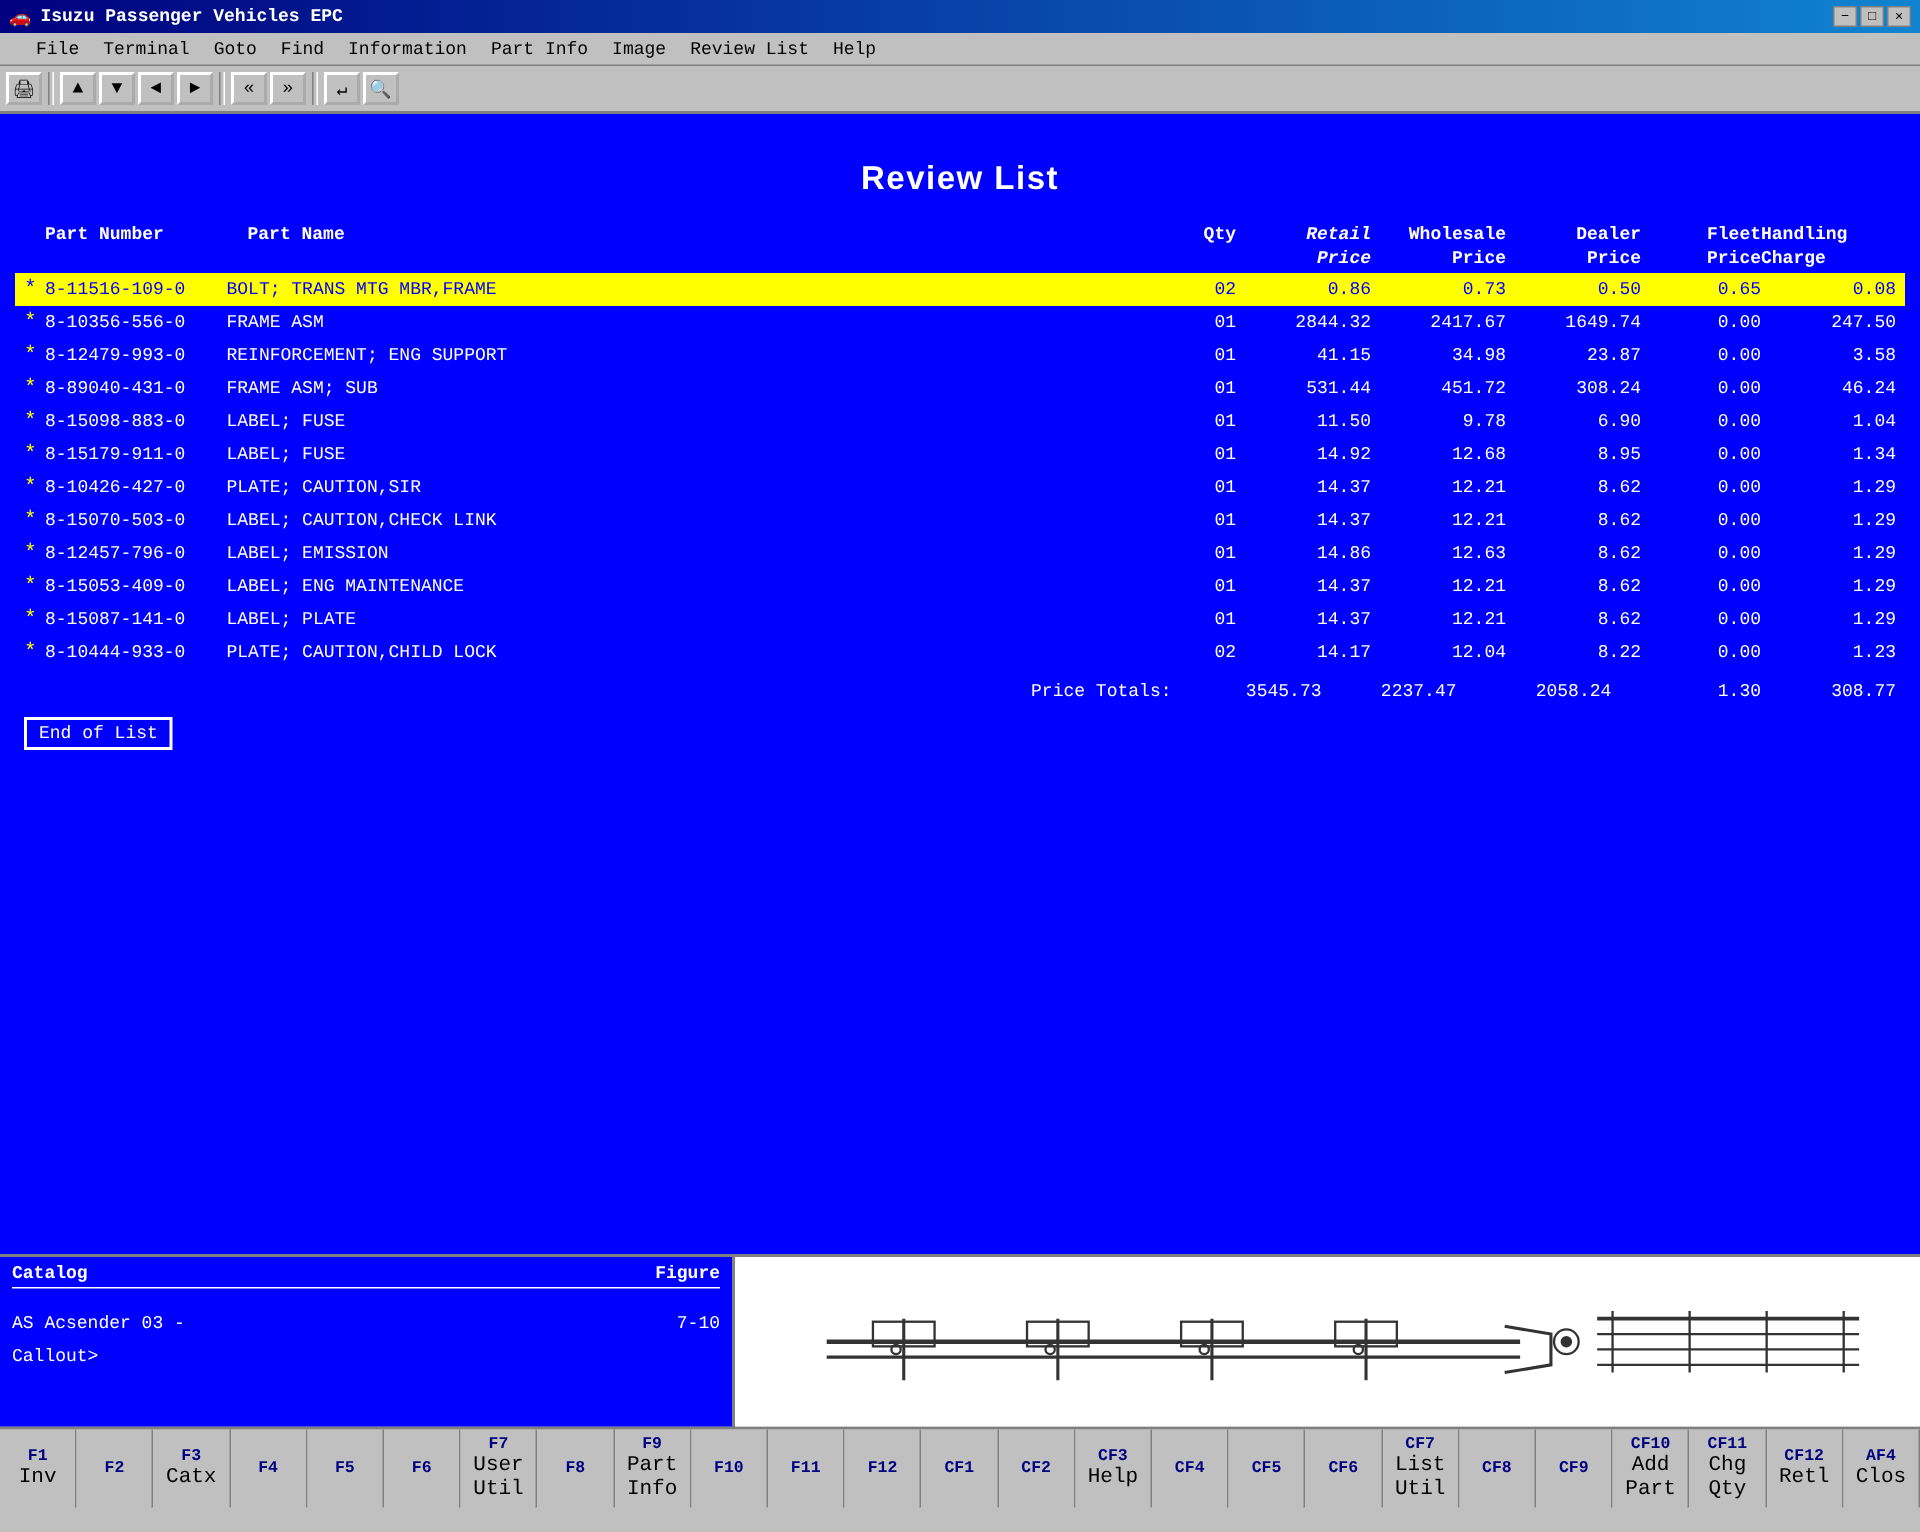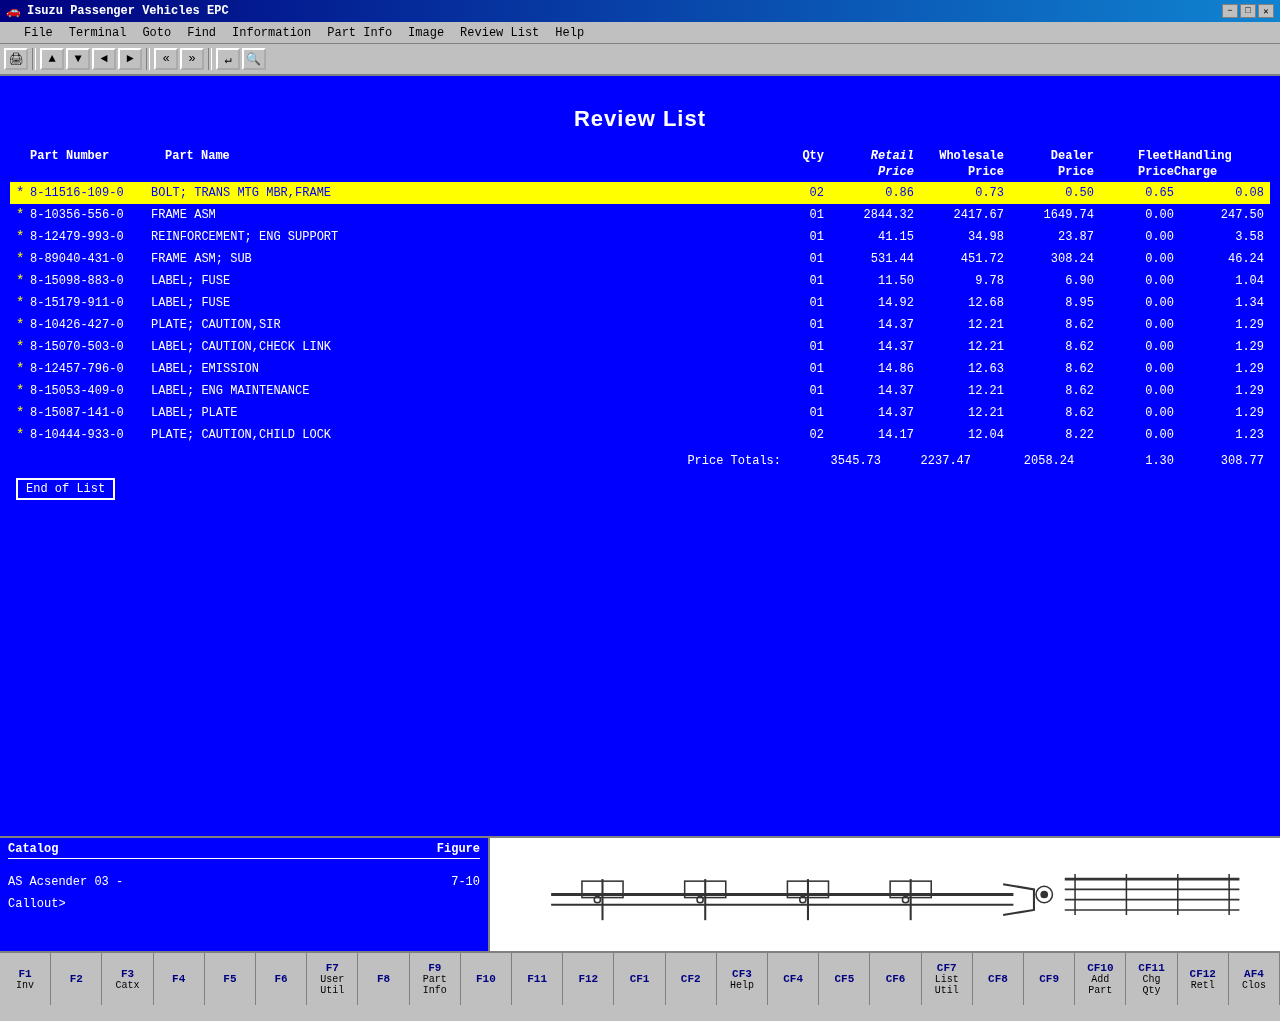--- a/index.html
+++ b/index.html
@@ -189,21 +189,21 @@
       align-items: center;
       justify-content: center;
       font-size: 10px;
       cursor: pointer;
       padding: 2px;
       text-align: center;
       background: #c0c0c0;
       color: black;
     }
     .fkey .fkey-label { font-weight: bold; font-size: 11px; color: #000080; }
-    .fkey .fkey-desc { font-size: 10px; color: black; }
+    .fkey .fkey-desc { font-size: 14px; color: black; }
 
     
     .sketch-svg { width: 100%; height: 100%; }
   </style>
 </head>
 <body>
 
 <div class="title-bar">
   <div class="title-bar-left">
     <span>🚗</span>

